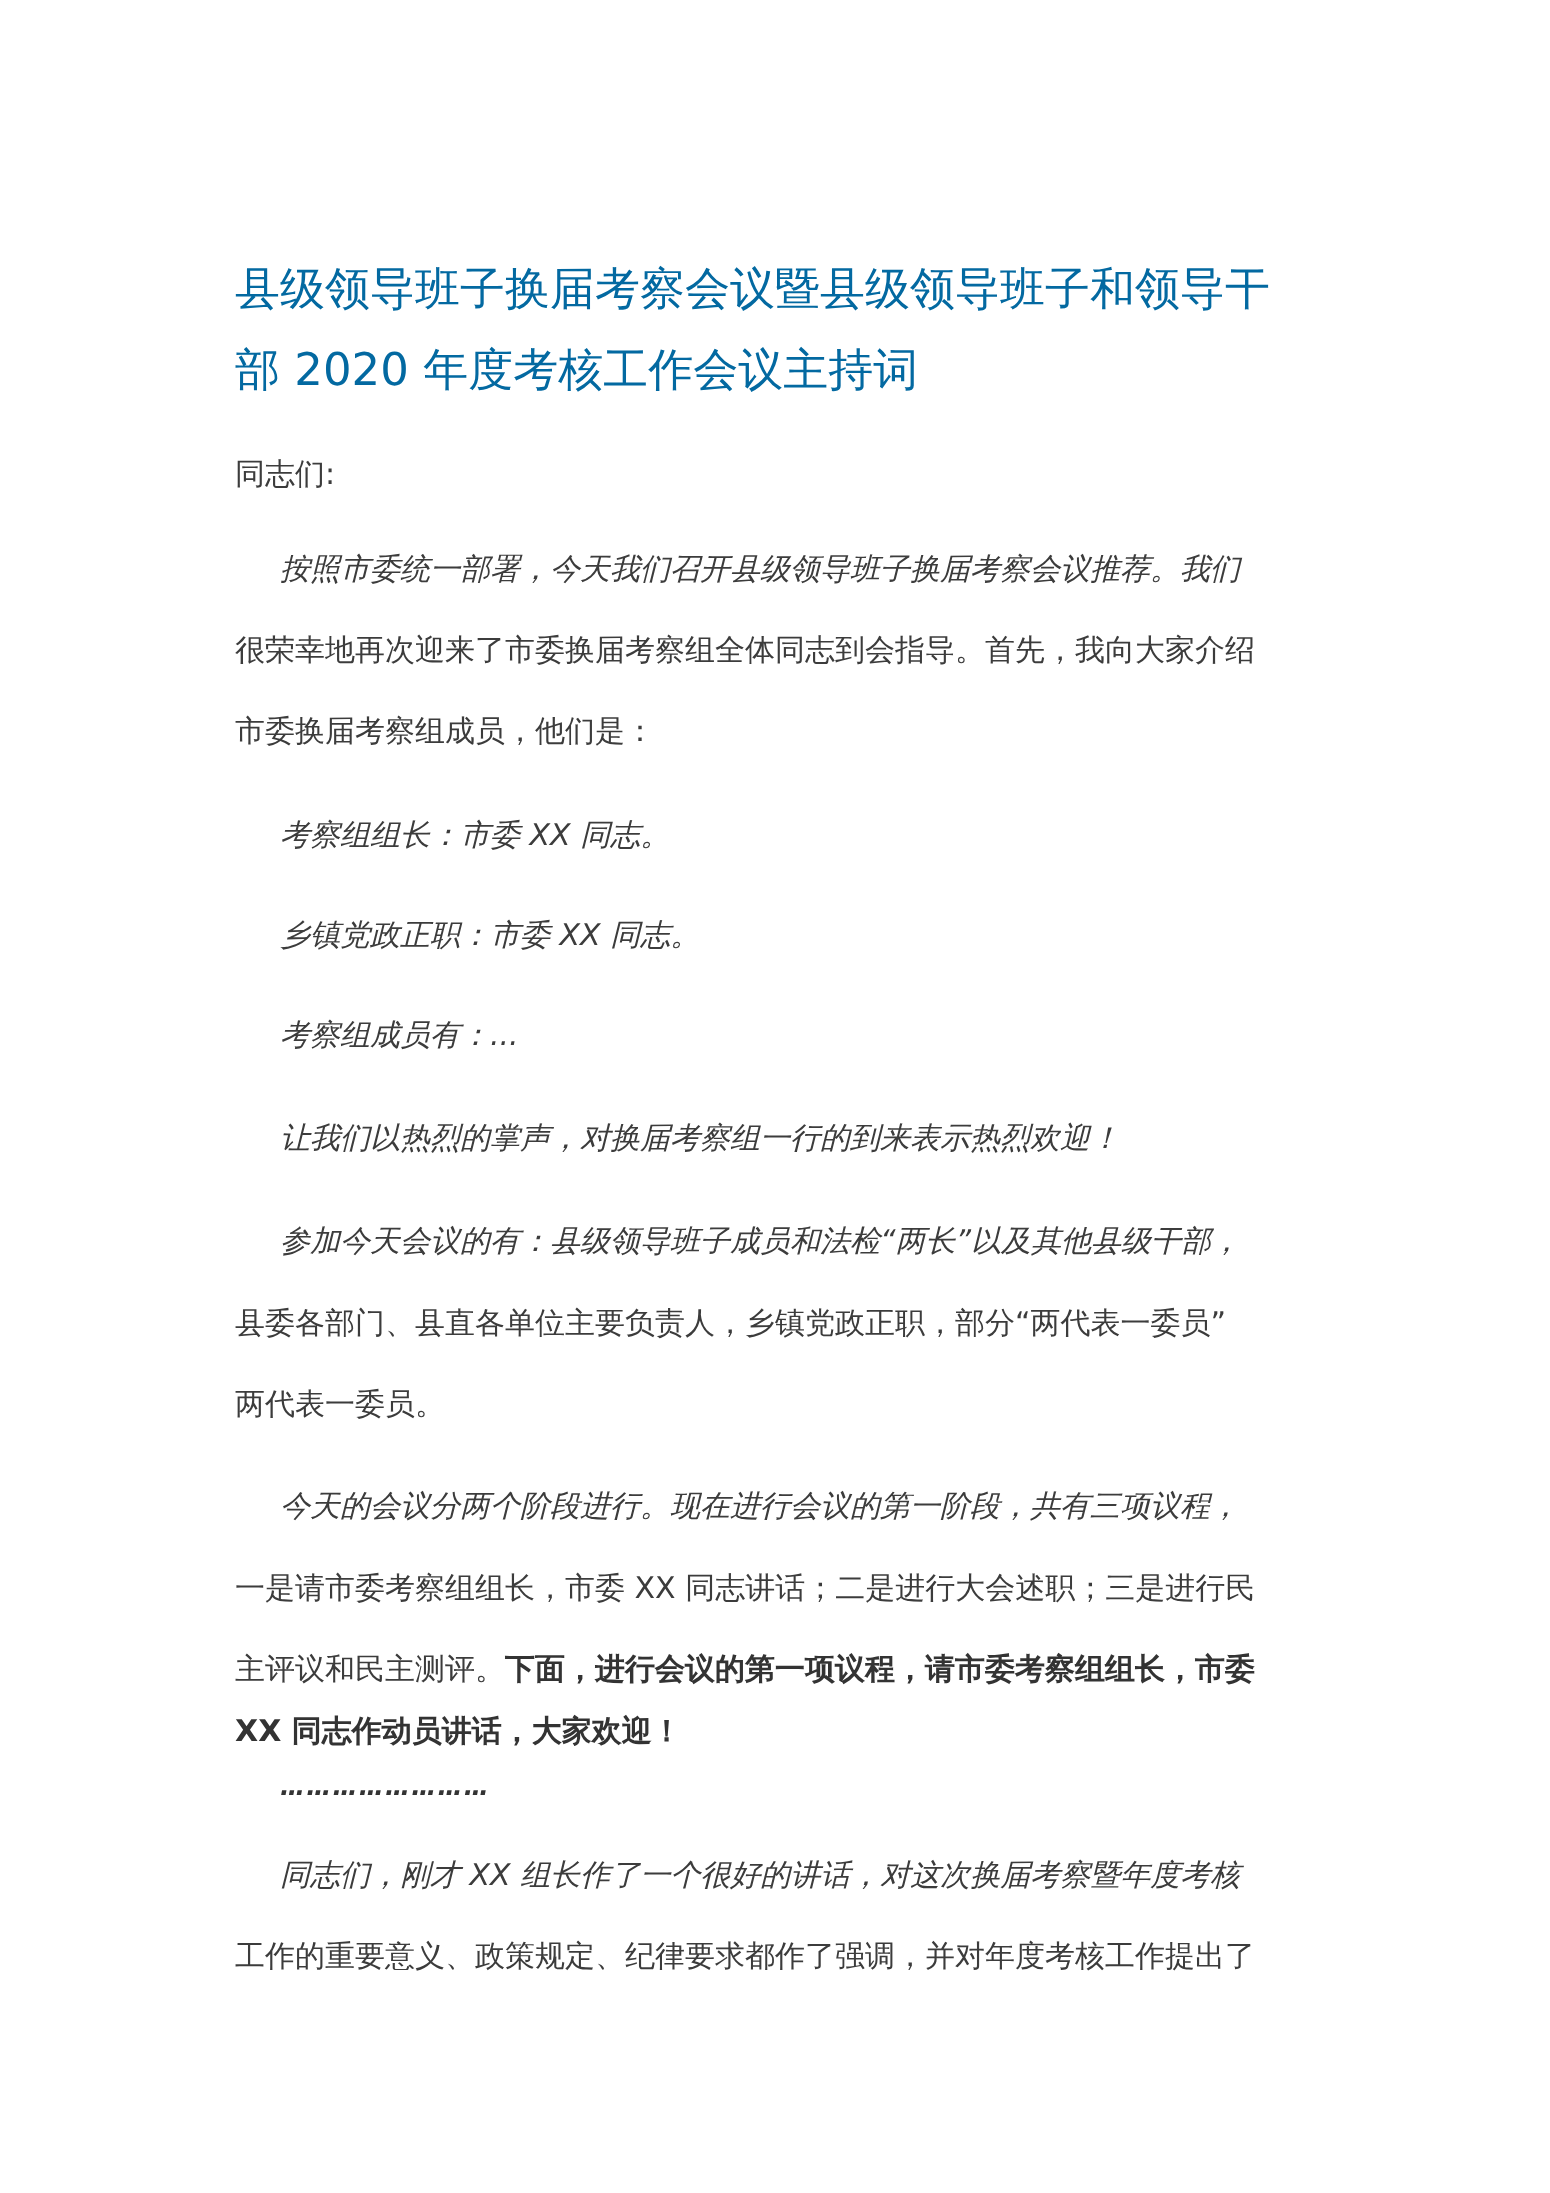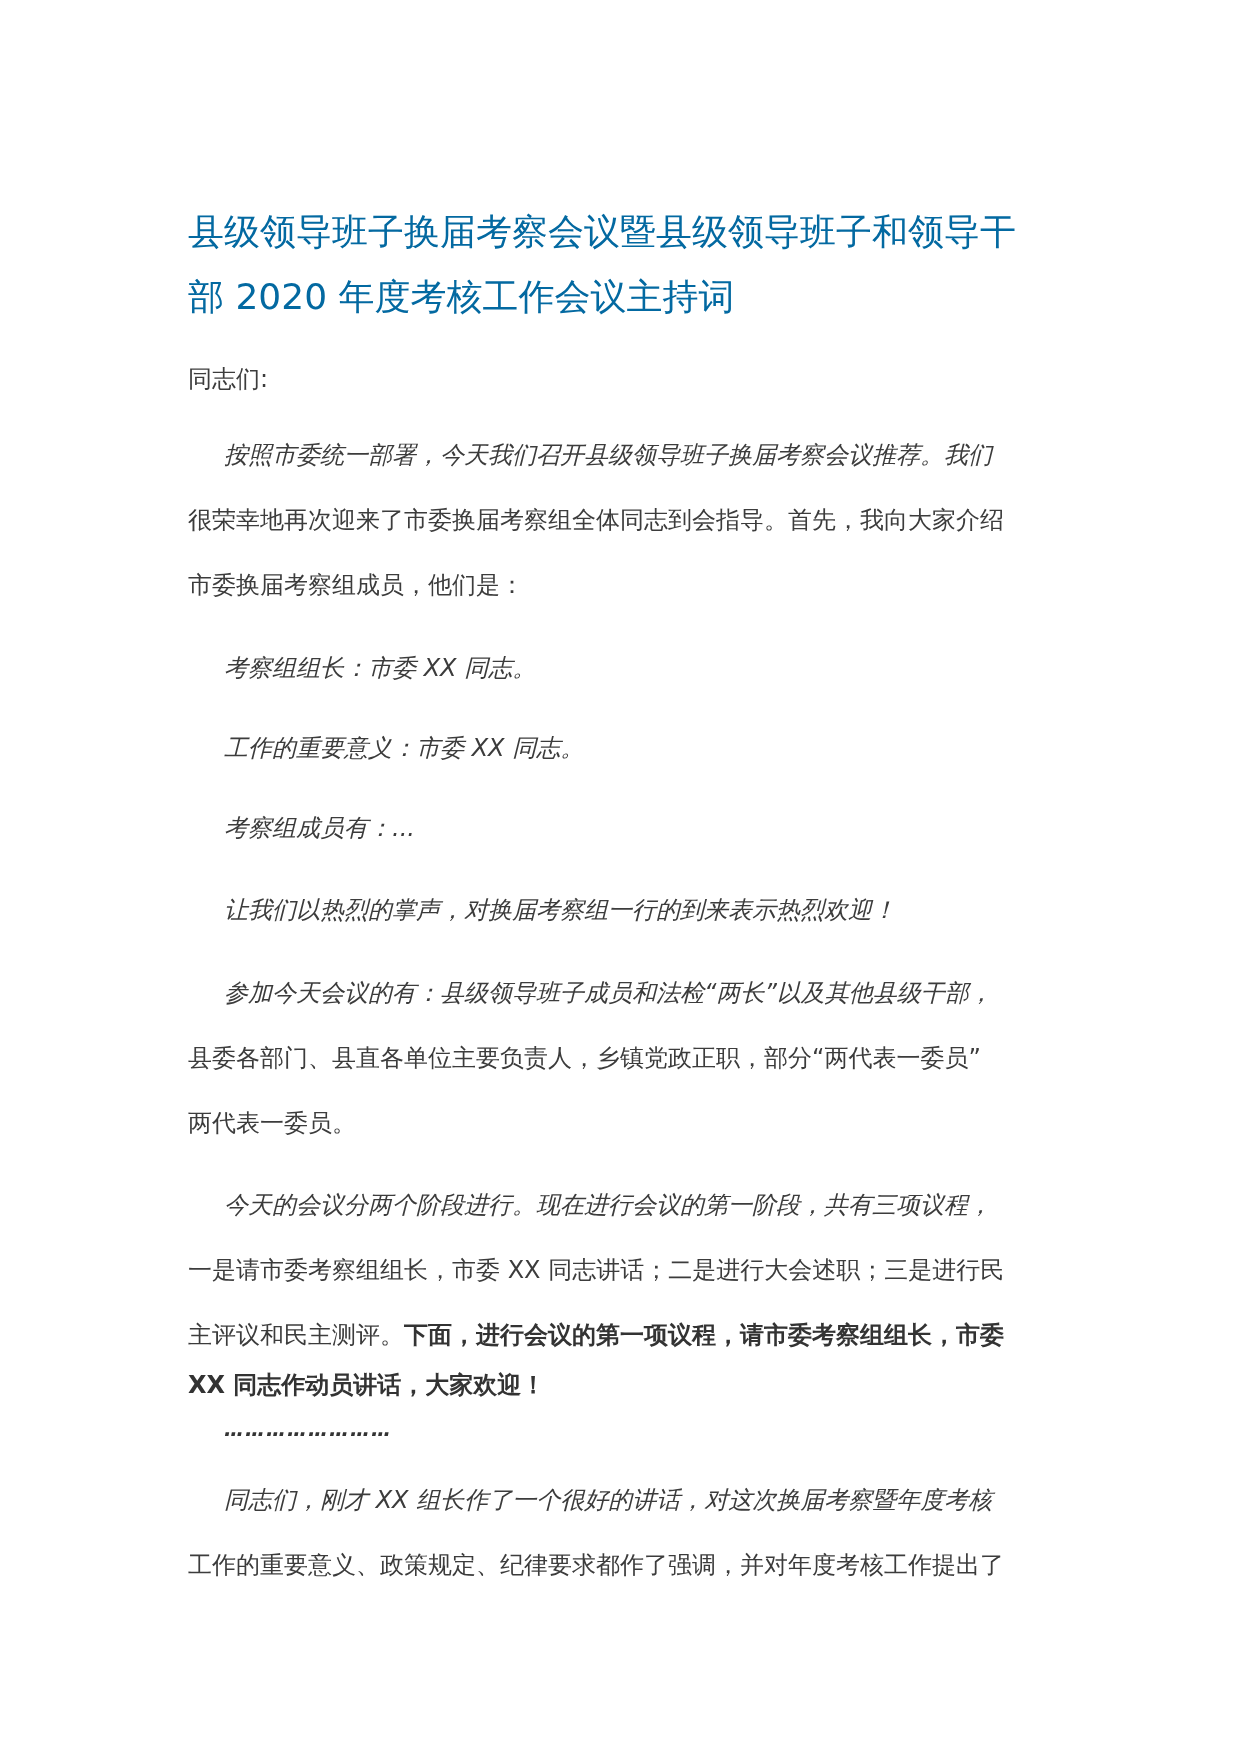--- a/index.html
+++ b/index.html
@@ -20,21 +20,21 @@
   <div class="line title" style="top:210px;">县级领导班子换届考察会议暨县级领导班子和领导干</div>
   <div class="line title" style="top:275px;">部 2020 年度考核工作会议主持词</div>
 
   <div class="line" style="top:343px;margin-top:21px;">同志们:</div>
 
   <div class="line indent" style="top:440px;">按照市委统一部署，今天我们召开县级领导班子换届考察会议推荐。我们</div>
   <div class="line" style="top:505px;">很荣幸地再次迎来了市委换届考察组全体同志到会指导。首先，我向大家介绍</div>
   <div class="line" style="top:570px;">市委换届考察组成员，他们是：</div>
 
   <div class="line indent" style="top:653px;">考察组组长：市委 XX 同志。</div>
-  <div class="line indent" style="top:733px;">工作的重要意义：市委 XX 同志。</div>
+  <div class="line indent" style="top:733px;">乡镇党政正职：市委 XX 同志。</div>
   <div class="line indent" style="top:813px;">考察组成员有：...</div>
 
   <div class="line indent" style="top:895px;">让我们以热烈的掌声，对换届考察组一行的到来表示热烈欢迎！</div>
 
   <div class="line indent" style="top:978px;">参加今天会议的有：县级领导班子成员和法检“两长”以及其他县级干部，</div>
   <div class="line" style="top:1043px;text-align:center;">县委各部门、县直各单位主要负责人，乡镇党政正职，部分“两代表一委员”</div>
   <div class="line" style="top:1108px;">两代表一委员。</div>
 
   <div class="line indent" style="top:1190px;">今天的会议分两个阶段进行。现在进行会议的第一阶段，共有三项议程，</div>
   <div class="line" style="top:1255px;">一是请市委考察组组长，市委 XX 同志讲话；二是进行大会述职；三是进行民</div>

